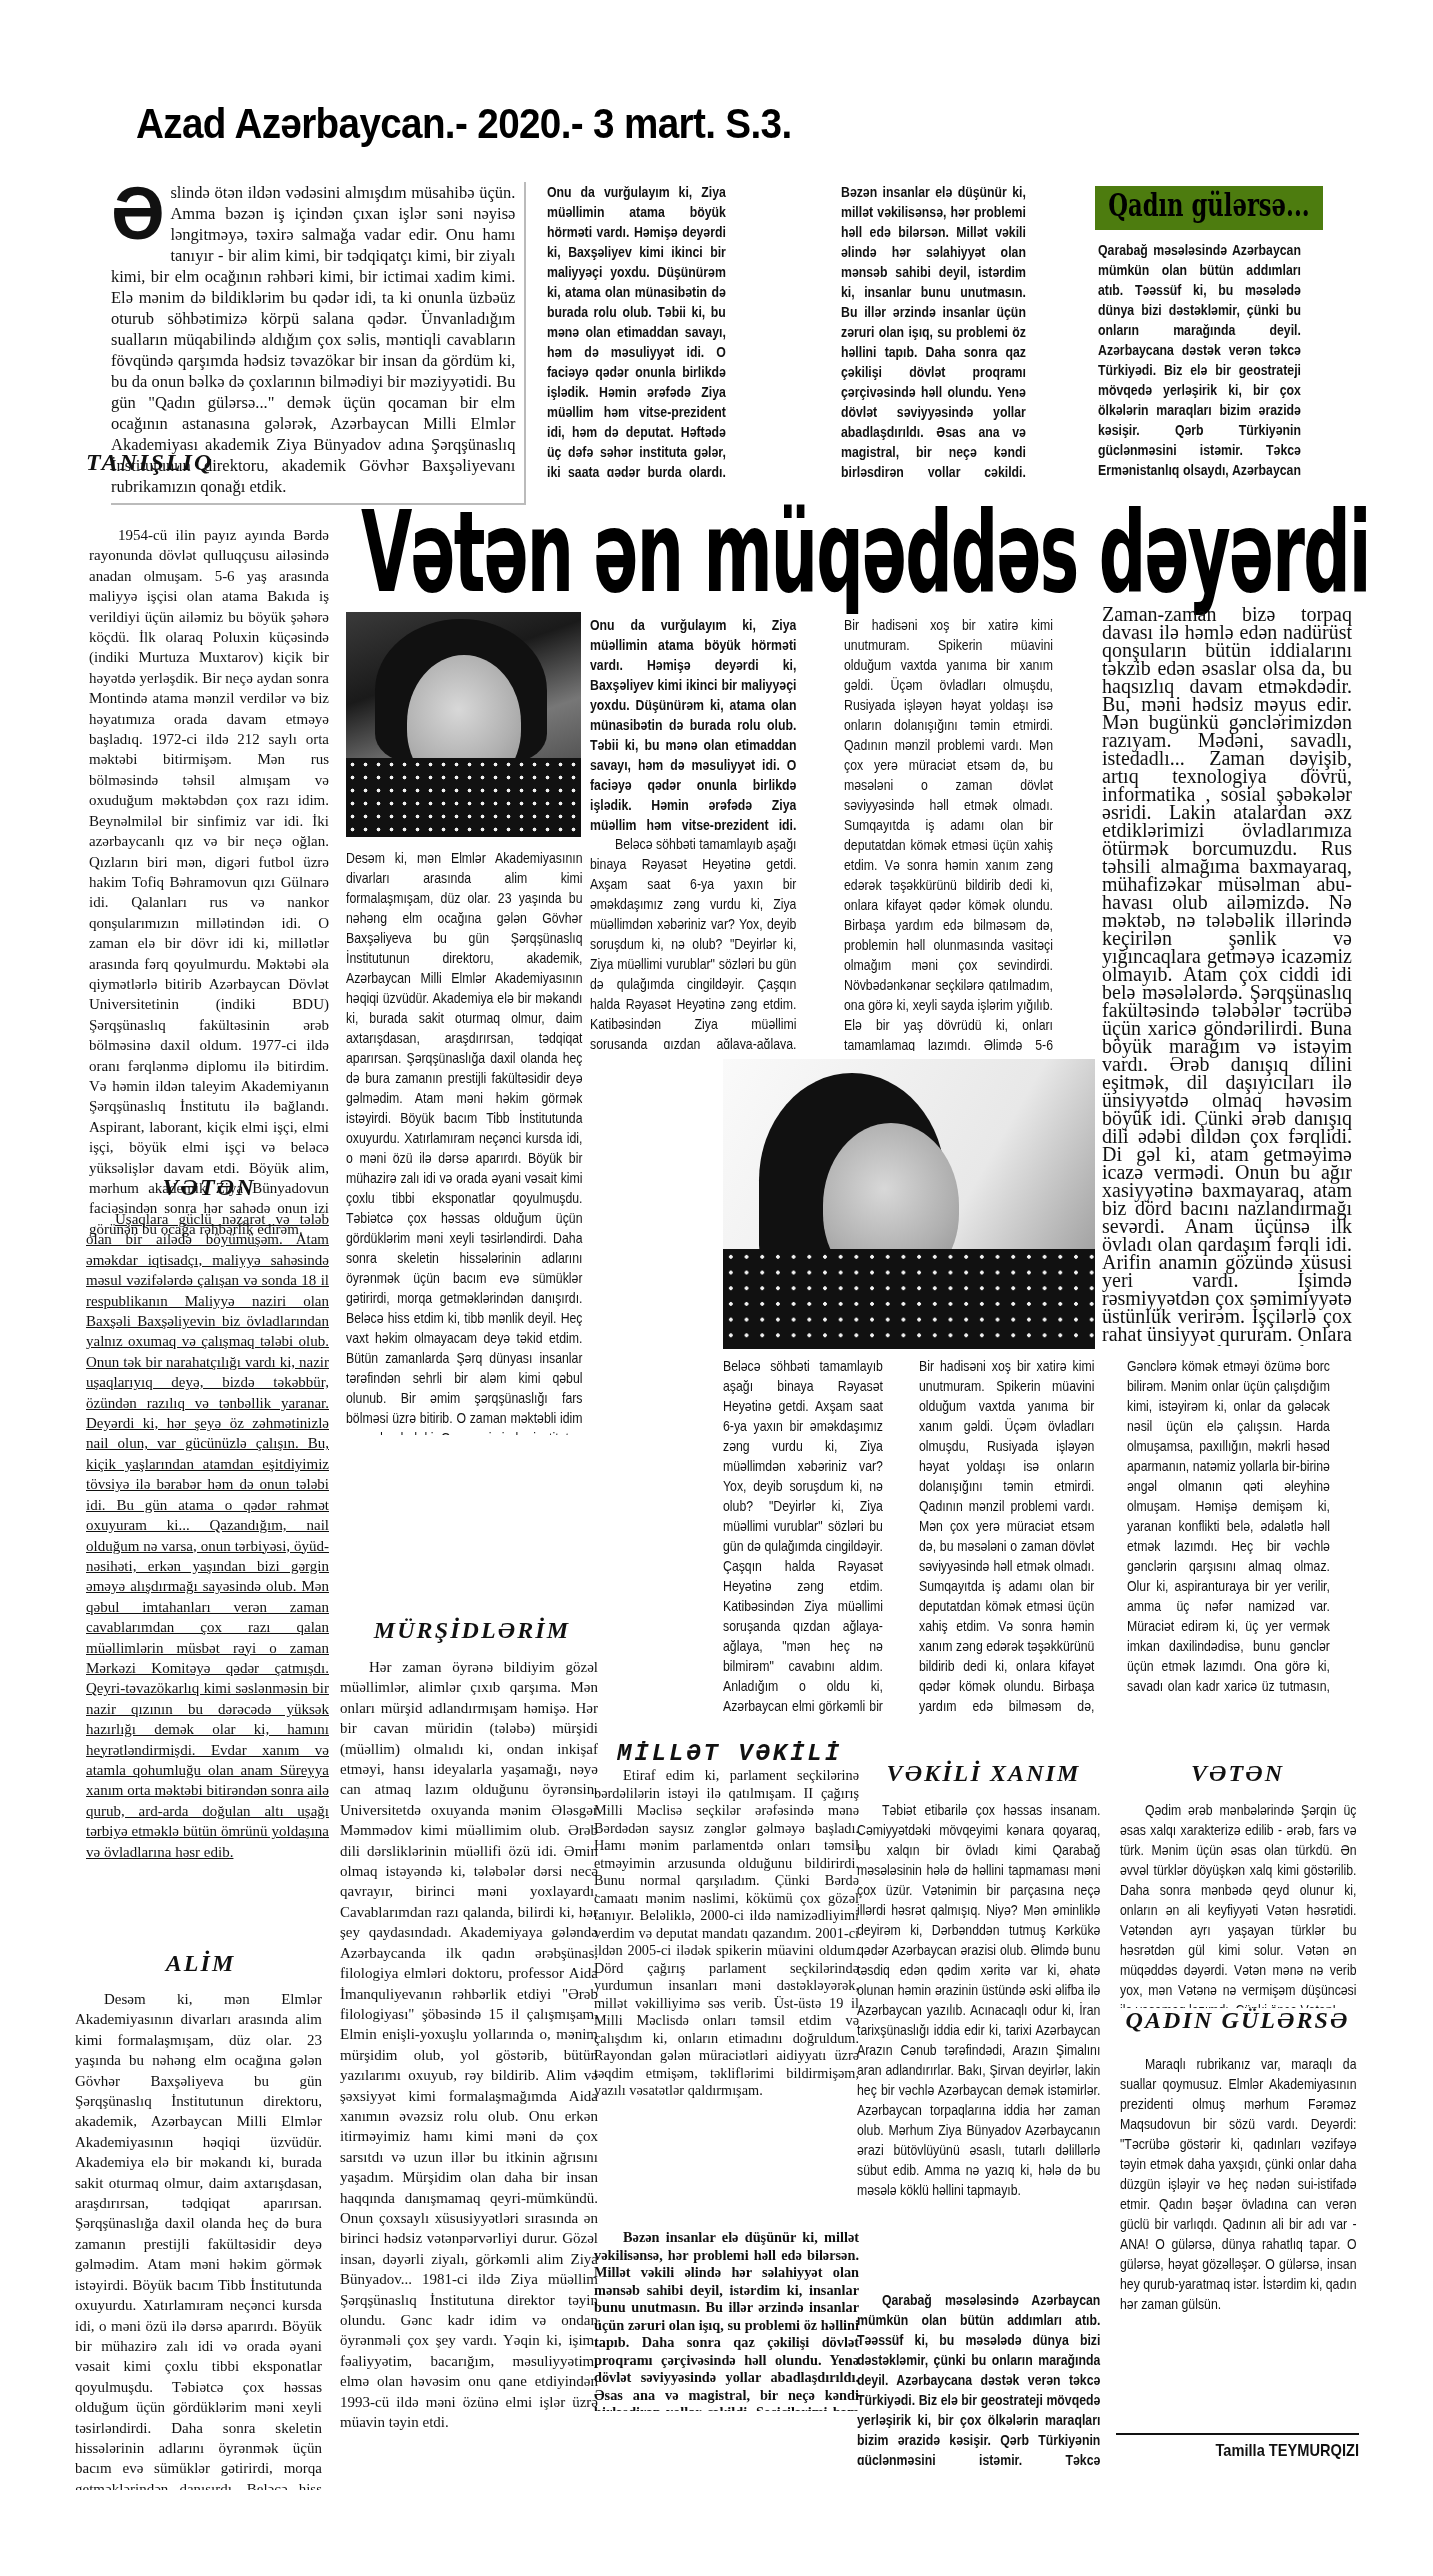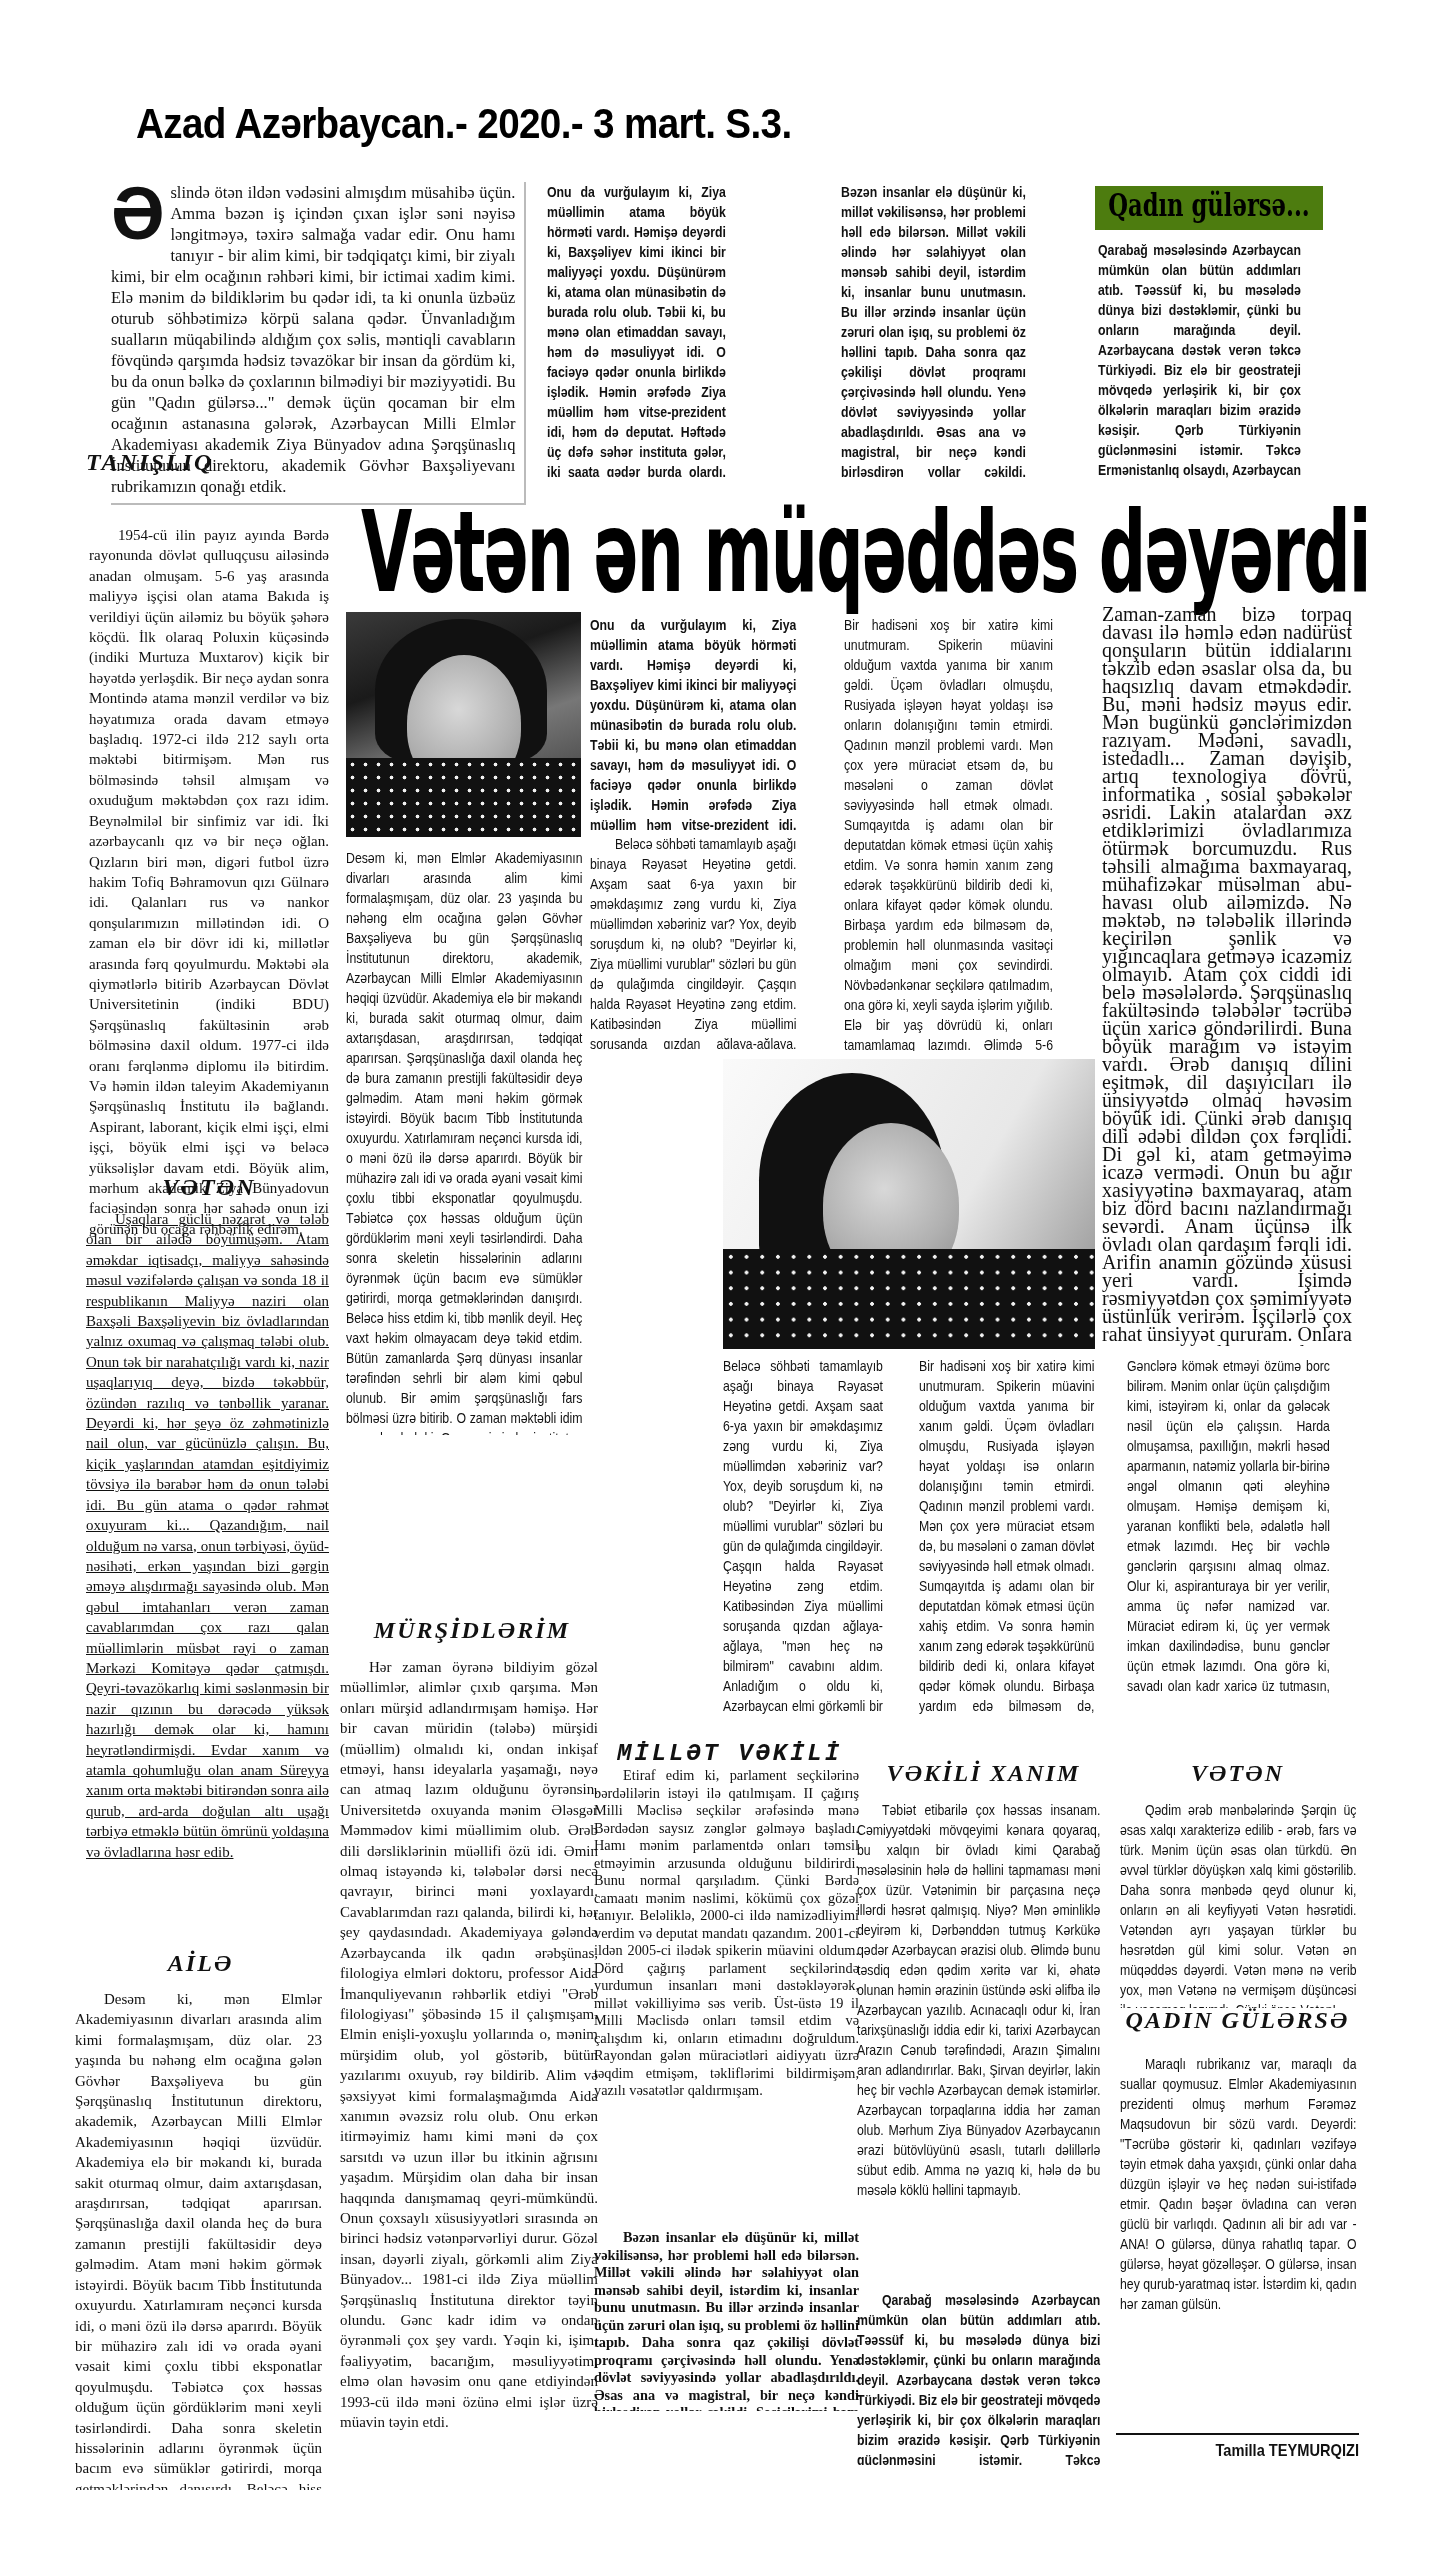--- a/index.html
+++ b/index.html
@@ -99,21 +99,21 @@
 <div class="abs section-head" style="left:86px; top:449px; width:179px; text-align:left;">TANIŞLIQ</div>
 <div class="abs col" style="left:89px; top:501px; width:240px; height:791px; overflow:hidden;margin-top:24px;">
   <p>1954-cü ilin payız ayında Bərdə rayonunda dövlət qulluqçusu ailəsində anadan olmuşam. 5-6 yaş arasında maliyyə işçisi olan atama Bakıda iş verildiyi üçün ailəmiz bu böyük şəhərə köçdü. İlk olaraq Poluxin küçəsində (indiki Murtuza Muxtarov) kiçik bir həyətdə yerləşdik. Bir neçə aydan sonra Montində atama mənzil verdilər və biz həyatımıza orada davam etməyə başladıq. 1972-ci ildə 212 saylı orta məktəbi bitirmişəm. Mən rus bölməsində təhsil almışam və oxuduğum məktəbdən çox razı idim. Beynəlmiləl bir sinfimiz var idi. İki azərbaycanlı qız və bir neçə oğlan. Qızların biri mən, digəri futbol üzrə hakim Tofiq Bəhramovun qızı Gülnarə idi. Qalanları rus və nankor qonşularımızın millətindən idi. O zaman elə bir dövr idi ki, millətlər arasında fərq qoyulmurdu. Məktəbi əla qiymətlərlə bitirib Azərbaycan Dövlət Universitetinin (indiki BDU) Şərqşünaslıq fakültəsinin ərəb bölməsinə daxil oldum. 1977-ci ildə oranı fərqlənmə diplomu ilə bitirdim. Və həmin ildən taleyim Akademiyanın Şərqşünaslıq İnstitutu ilə bağlandı. Aspirant, laborant, kiçik elmi işçi, elmi işçi, böyük elmi işçi və beləcə yüksəlişlər davam etdi. Böyük alim, mərhum akademik Ziya Bünyadovun faciəsindən sonra hər sahədə onun izi görünən bu ocağa rəhbərlik edirəm.</p>
 </div>
 
 <div class="abs section-head" style="left:89px; top:1174px; width:240px;">VƏTƏN</div>
 <div class="abs col" style="left:86px; top:1209px; width:243px; height:730px; overflow:hidden;text-decoration:underline;">
   <p>Uşaqlara güclü nəzarət və tələb olan bir ailədə böyümüşəm. Atam əməkdar iqtisadçı, maliyyə sahəsində məsul vəzifələrdə çalışan və sonda 18 il respublikanın Maliyyə naziri olan Baxşəli Baxşəliyevin biz övladlarından yalnız oxumaq və çalışmaq tələbi olub. Onun tək bir narahatçılığı vardı ki, nazir uşaqlarıyıq deyə, bizdə təkəbbür, özündən razılıq və tənbəllik yaranar. Deyərdi ki, hər şeyə öz zəhmətinizlə nail olun, var gücünüzlə çalışın. Bu, kiçik yaşlarından atamdan eşitdiyimiz tövsiyə ilə bərabər həm də onun tələbi idi. Bu gün atama o qədər rəhmət oxuyuram ki... Qazandığım, nail olduğum nə varsa, onun tərbiyəsi, öyüd-nəsihəti, erkən yaşından bizi gərgin əməyə alışdırmağı sayəsində olub. Mən qəbul imtahanları verən zaman cavablarımdan çox razı qalan müəllimlərin müsbət rəyi o zaman Mərkəzi Komitəyə qədər çatmışdı. Qeyri-təvazökarlıq kimi səslənməsin bir nazir qızının bu dərəcədə yüksək hazırlığı demək olar ki, hamını heyrətləndirmişdi. Evdar xanım və atamla qohumluğu olan anam Süreyya xanım orta məktəbi bitirəndən sonra ailə qurub, ard-arda doğulan altı uşağı tərbiyə etməklə bütün ömrünü yoldaşına və övladlarına həsr edib.</p>
 </div>
 
-<div class="abs section-head" style="left:79px; top:1950px; width:243px;">AİLƏ</div>
+<div class="abs section-head" style="left:79px; top:1950px; width:243px;">ALİM</div>
 <div class="abs col" style="left:75px; top:1989px; width:247px; height:501px; overflow:hidden;">
   <p>Desəm ki, mən Elmlər Akademiyasının divarları arasında alim kimi formalaşmışam, düz olar. 23 yaşında bu nəhəng elm ocağına gələn Gövhər Baxşəliyeva bu gün Şərqşünaslıq İnstitutunun direktoru, akademik, Azərbaycan Milli Elmlər Akademiyasının həqiqi üzvüdür. Akademiya elə bir məkandı ki, burada sakit oturmaq olmur, daim axtarışdasan, araşdırırsan, tədqiqat aparırsan. Şərqşünaslığa daxil olanda heç də bura zamanın prestijli fakültəsidir deyə gəlmədim. Atam məni həkim görmək istəyirdi. Böyük bacım Tibb İnstitutunda oxuyurdu. Xatırlamıram neçənci kursda idi, o məni özü ilə dərsə aparırdı. Böyük bir mühazirə zalı idi və orada əyani vəsait kimi çoxlu tibbi eksponatlar qoyulmuşdu. Təbiətcə çox həssas olduğum üçün gördüklərim məni xeyli təsirləndirdi. Daha sonra skeletin hissələrinin adlarını öyrənmək üçün bacım evə sümüklər gətirirdi, morqa getməklərindən danışırdı. Beləcə hiss etdim ki, tibb mənlik deyil. Heç vaxt həkim olmayacam deyə təkid etdim. Bütün zamanlarda Şərq dünyası insanlar tərəfindən sehrli bir aləm kimi qəbul olunub. Bir əmim şərqşünaslığı fars bölməsi üzrə bitirib. O zaman məktəbli idim və yadımdadı ki, Oruc əmimin bu institutun zalında keçirilən müdafiəsində iştirak etmişdim. Elə o vaxtdan Şərqin sehri bir növ məni də ovsunladı və bu səmtə istiqamət götürdüm, təhsil aldım. "Müasir Suriya ədəbiyyatında vətənpərvərlik mövzusu" adlı namizədlik işimi 1984-cü ildə, 1996-cı ildə isə "Əbülfərəc əl-İsfəhaninin "Nəğmələr kitabı" və Azərbaycan klassik ədəbiyyatı" mövzusu üzrə doktorluq işimi müdafiə etdim. Çox təəssüf edirəm ki, olduqca güclü sivilizasiya yaratmış Şərq bu gün Suriya, Livan kimi faciələr yaşayır. Ərəb mədəniyyətini öyrənənlər çox gözəl bilir ki, ərəb-müsəlman sivilizasiyası (bunu bəzən İslam sivilizasiyası da adlandırırlar) nələr, nələr yaratmayıb? Bu gün çox öyünən Avropa hər şeyi vaxtı ilə Şərq mədəniyyətindən götürüb. Şərq dünyanın ilk mədəniyyət beşiyidir. Və bu sehrli dünyanın araşdırılmasında, tədqiqində mənim də azacıq payım varsa, xoşbəxtəm.</p>
 </div>
 
 <div class="abs photo" style="left:346px; top:612px; width:235px; height:225px;">
   <div class="hair" style="left:29px; top:7.2px; width:172px; height:143px;"></div>
   <div class="face" style="left:61px; top:43px; width:114px; height:136px;"></div>
   <div class="dots" style="height:79px; background-size:13px 13px;"></div>
 </div>
 

